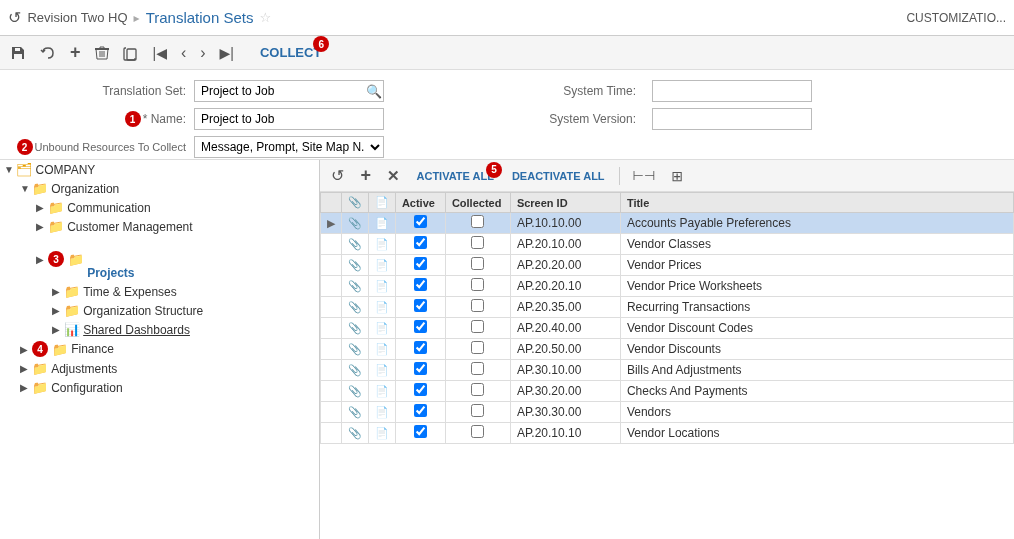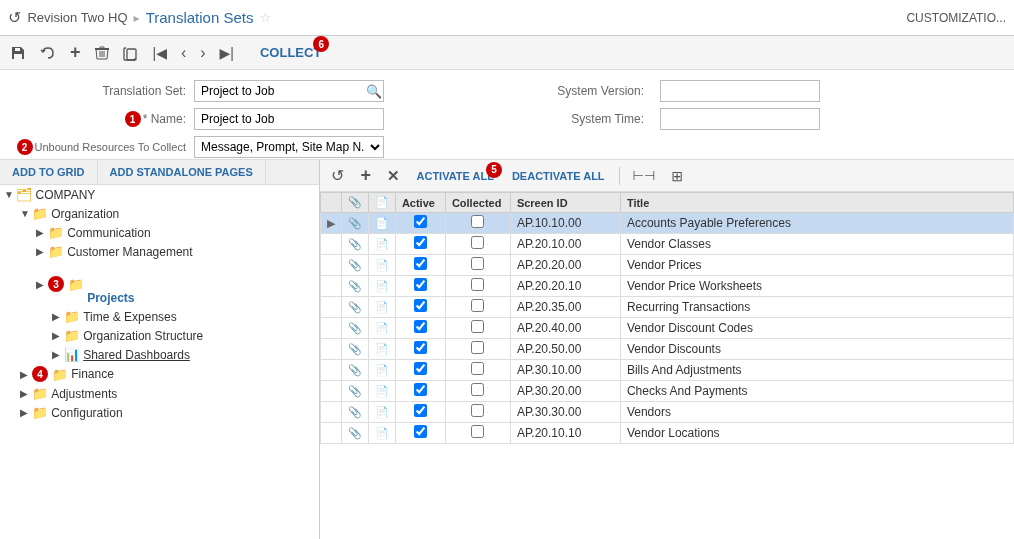--- a/index.html
+++ b/index.html
@@ -17,21 +17,21 @@
       padding: 3px 6px; height: 34px; gap: 6px;
     }
     .toolbar-btn {
       background: none; border: none; cursor: pointer; color: #555; font-size: 16px;
       padding: 2px 4px; display: flex; align-items: center; justify-content: center;
     }
     .collect-text { color: #2b6ca8; font-weight: bold; font-size: 13px; margin-left: 12px; }
 
     
     .form-area {
-      display: flex; padding: 10px 16px; border-bottom: 1px solid #ddd; background: #fff; gap: 38px;
+      display: flex; padding: 10px 16px; border-bottom: 1px solid #ddd; background: #fff; gap: 30px;
     }
     .form-left { display: flex; flex-direction: column; gap: 6px; flex: 0 0 450px; }
     .form-right { display: flex; flex-direction: column; gap: 6px; flex: 1; }
     .form-row { display: flex; align-items: center; gap: 8px; }
     .form-label { color: #666; font-size: 12px; min-width: 170px; text-align: right; }
     .form-input {
       border: 1px solid #bbb; padding: 2px 6px; font-size: 12px; height: 22px;
       width: 180px; background: #fff;
     }
     .form-input-wide { width: 190px; }
@@ -187,37 +187,33 @@
         <option>Message, Prompt, Site Map N...</option>
       </select>
     </div>
     <div class="checkbox-row">
       <input type="checkbox" id="isCollected" style="">
       <label for="isCollected" style="font-size:12px;color:#666;">Is Collected</label>
     </div>
   </div>
   <div class="form-right">
     <div class="form-row">
+      <span class="form-label" style="min-width:140px;color:#666;text-align:right;">System Time:</span>
+      <input type="text" class="version-input" style="margin-left: 8px;">
+    </div>
+    <div class="form-row">
       <span class="form-label" style="min-width:140px;color:#666;text-align:right;">System Version:</span>
       <input type="text" class="version-input" style="margin-left: 8px;">
     </div>
-    <div class="form-row">
-      <span class="form-label" style="min-width:140px;color:#666;text-align:right;">System Time:</span>
-      <input type="text" class="version-input" style="margin-left: 8px;">
-    </div>
   </div>
 </div>
 
 <div class="main-content">
 
   <div class="tree-panel">
-    <div class="tree-header">
-      <button class="tree-header-btn">ADD TO GRID</button>
-      <button class="tree-header-btn">ADD STANDALONE PAGES</button>
-    </div>
 
     <div id="tree-container">
         <div class="tree-item" style="padding-left: 4px;">
           <span class="expand-icon">▼</span>
           <span style="color:#e8a000;font-size:13px;margin-right:3px;">🗂</span>
           <span style="font-size:12px;">COMPANY</span>
         </div>
         <div class="tree-item" style="padding-left: 20px;">
           <span class="expand-icon">▼</span>
           <span style="color:#e8a000;font-size:13px;margin-right:3px;">📁</span>

